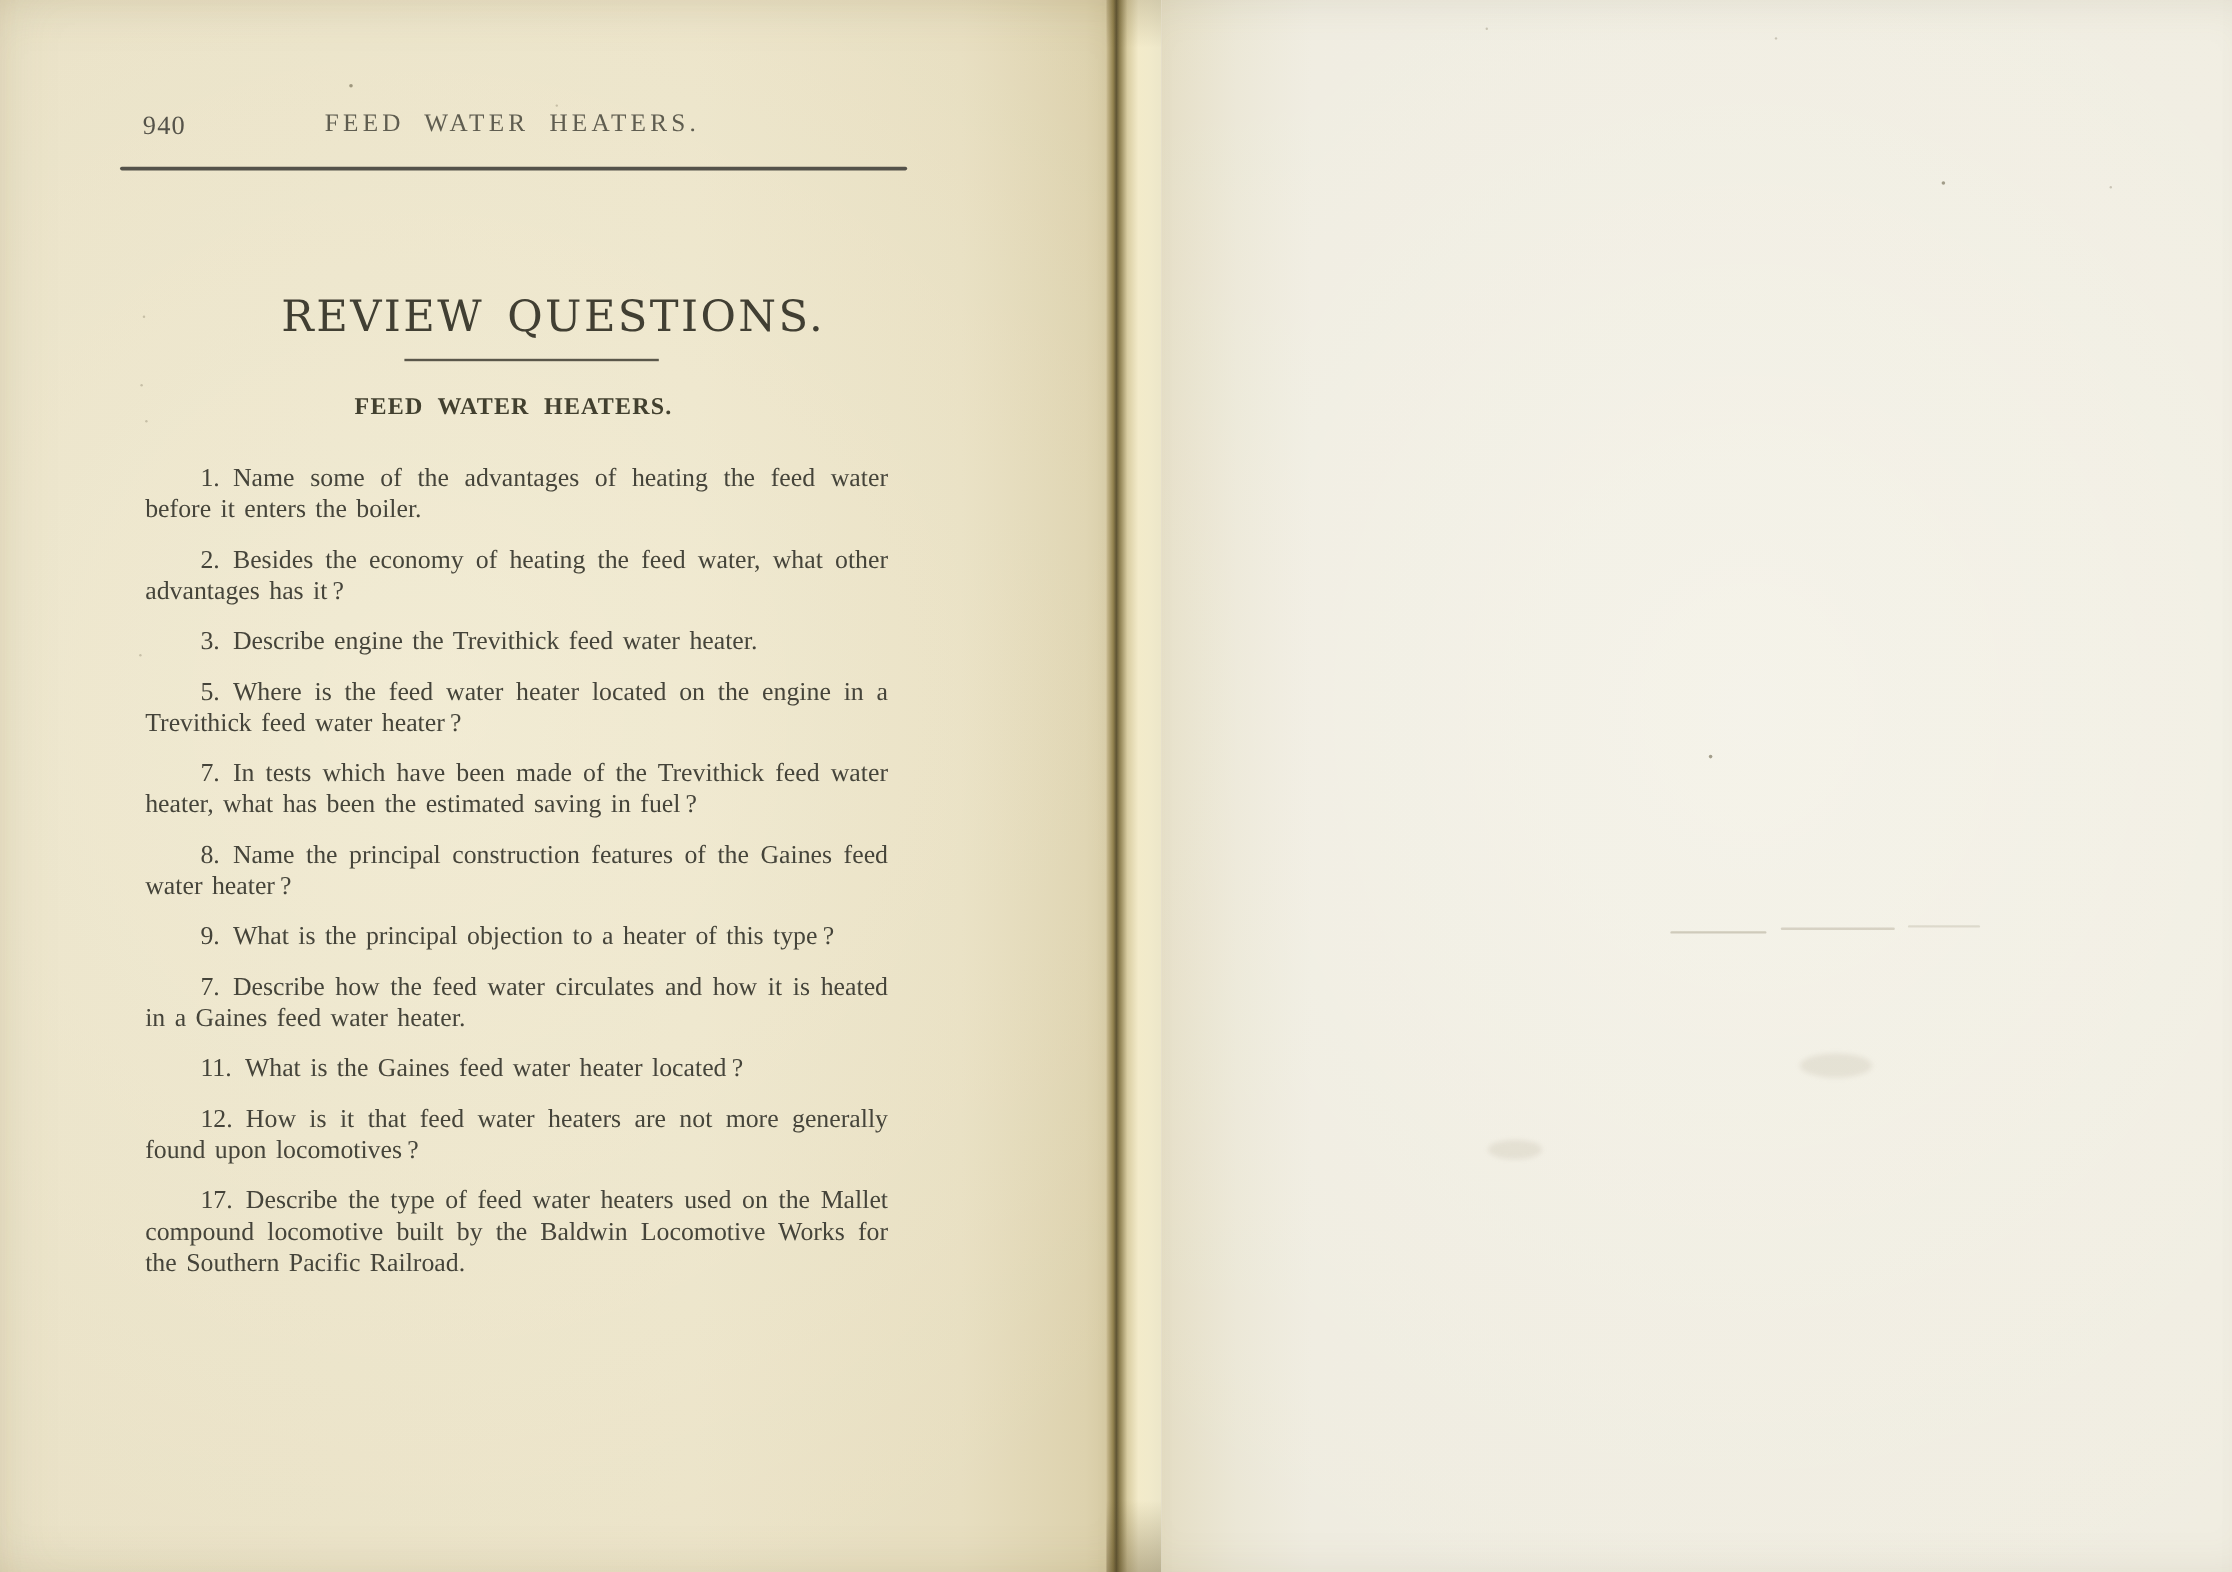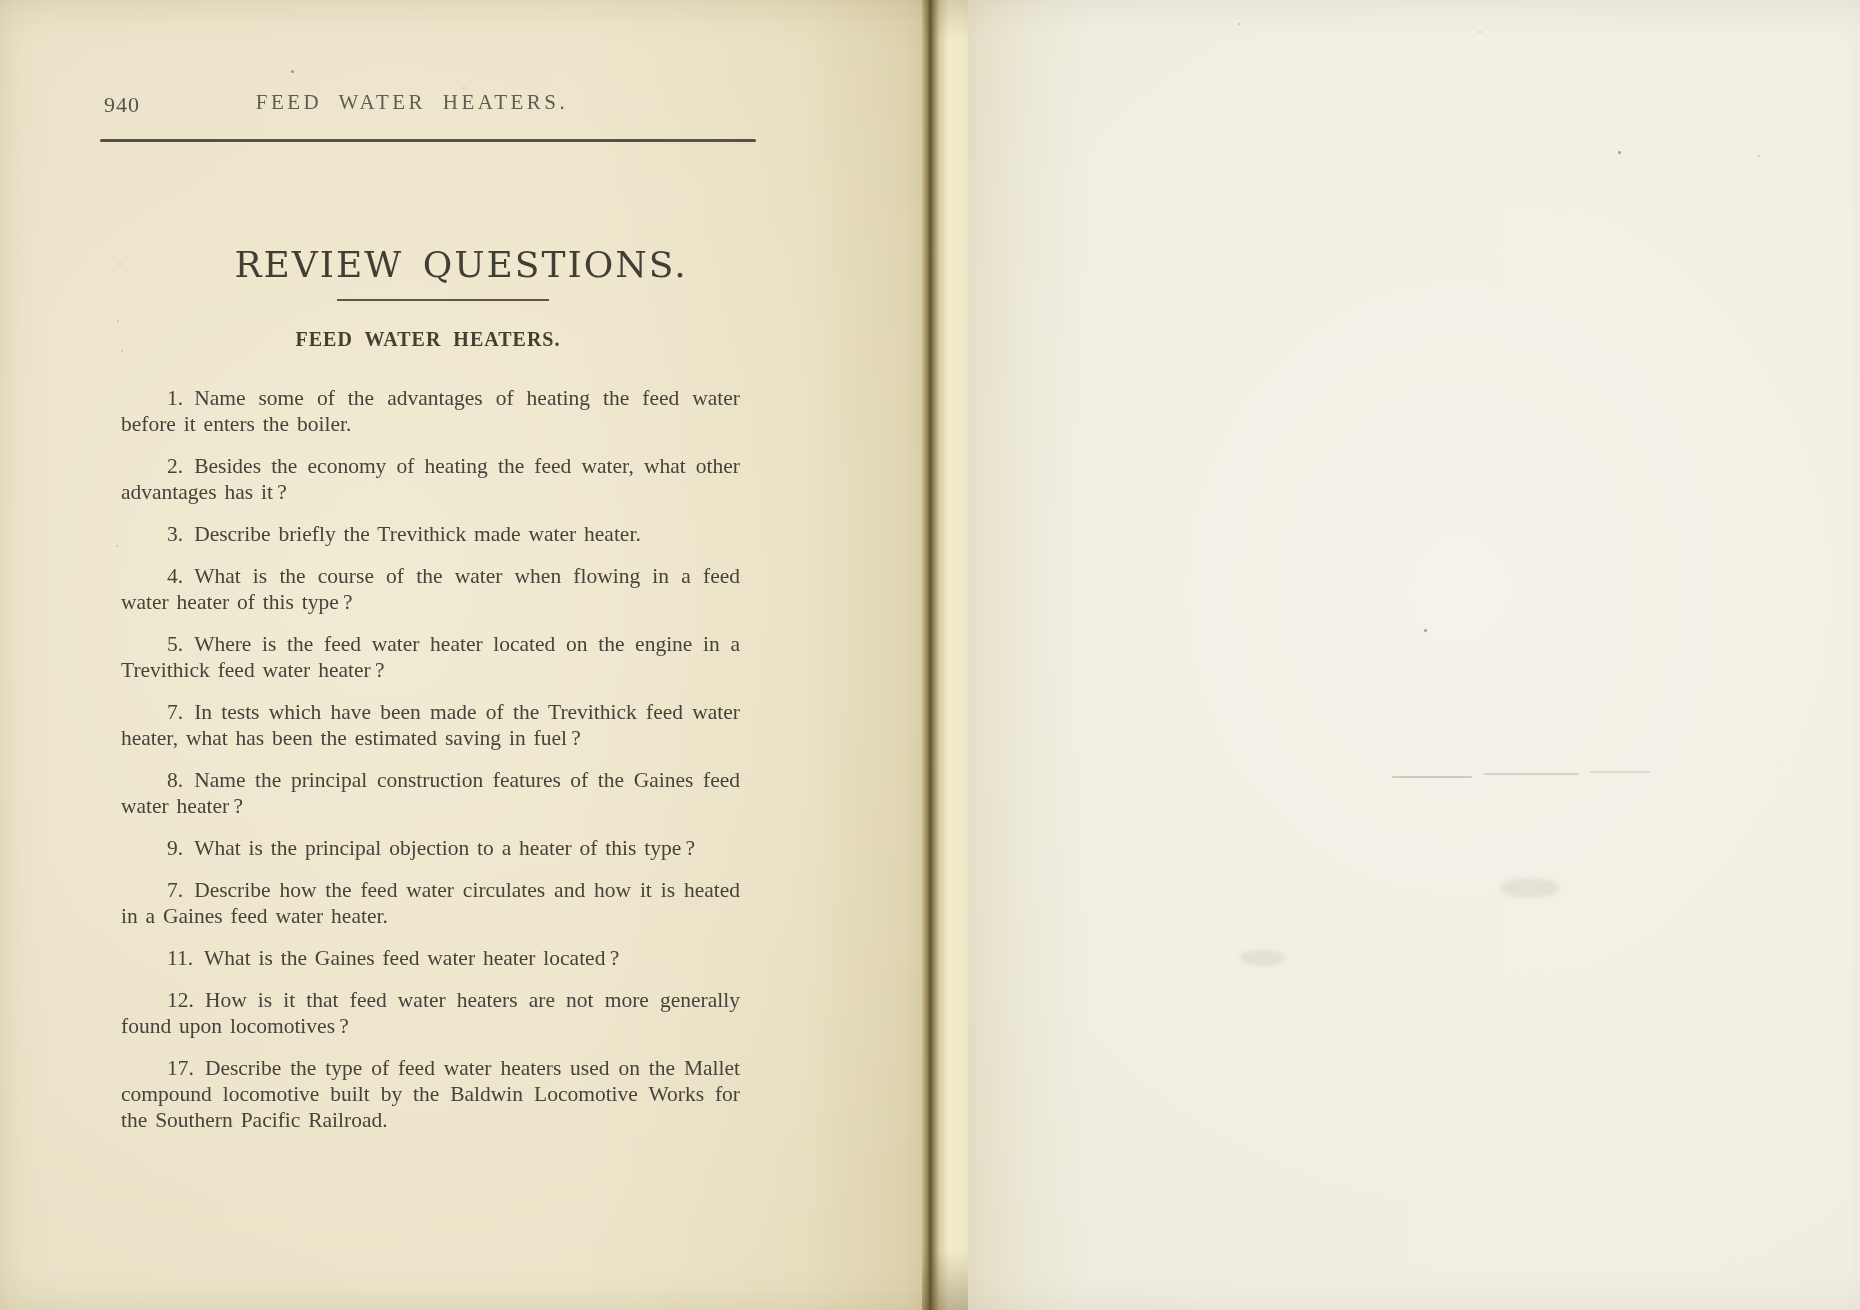--- a/index.html
+++ b/index.html
@@ -58,21 +58,21 @@
       radial-gradient(ellipse 110% 85% at 55% 45%, rgba(255,255,250,0.35), rgba(0,0,0,0) 75%),
       linear-gradient(90deg, #e4ddc4 0%, #ebe7d6 7%, #efece0 14%, #f0ede1 100%),
       #efece0;
     box-shadow: inset 0 25px 40px -30px rgba(130,115,75,.18),
                 inset 0 -25px 40px -30px rgba(130,115,75,.15);
   }
 
   
   .header-row {
     position: absolute;
-    left: 84px; top: 90px;
+    left: 99px; top: 90px;
     width: 656px; height: 34px;
     color: #5d5a4b;
   }
   .pageno {
     position: absolute; left: 20px; top: 2px;
     font-size: 22px; letter-spacing: 1px;
     color: #55534a;
   }
   .runhead {
     position: absolute; left: 0; top: 0; width: 100%;
@@ -180,23 +180,22 @@
 
   <h1 class="title">REVIEW QUESTIONS.</h1>
   <div class="title-rule"></div>
   <h2 class="section-heading">FEED WATER HEATERS.</h2>
 
   <div class="questions" id="questions">
   <p class="q"><span class="qnum">1.</span><span class="qtext">Name some of the advantages of heating the feed water before it enters the boiler.</span></p>
 
   <p class="q"><span class="qnum">2.</span><span class="qtext">Besides the economy of heating the feed water, what other advantages has it ?</span></p>
 
-  <p class="q"><span class="qnum">3.</span><span class="qtext">Describe briefly the Trevithick made water heater.</span></p>
-
-  <p class="q"><span class="qnum">4.</span><span class="qtext">What is the course of the water when flowing in a feed water heater of this type ?</span></p>
+  <p class="q"><span class="qnum">3.</span><span class="qtext">Describe engine the Trevithick feed water heater.</span></p>
+
 
   <p class="q"><span class="qnum">5.</span><span class="qtext">Where is the feed water heater located on the engine in a Trevithick feed water heater ?</span></p>
 
 
   <p class="q"><span class="qnum">7.</span><span class="qtext">In tests which have been made of the Trevithick feed water heater, what has been the estimated saving in fuel ?</span></p>
 
   <p class="q"><span class="qnum">8.</span><span class="qtext">Name the principal construction features of the Gaines feed water heater ?</span></p>
 
   <p class="q"><span class="qnum">9.</span><span class="qtext">What is the principal objection to a heater of this type ?</span></p>
 

